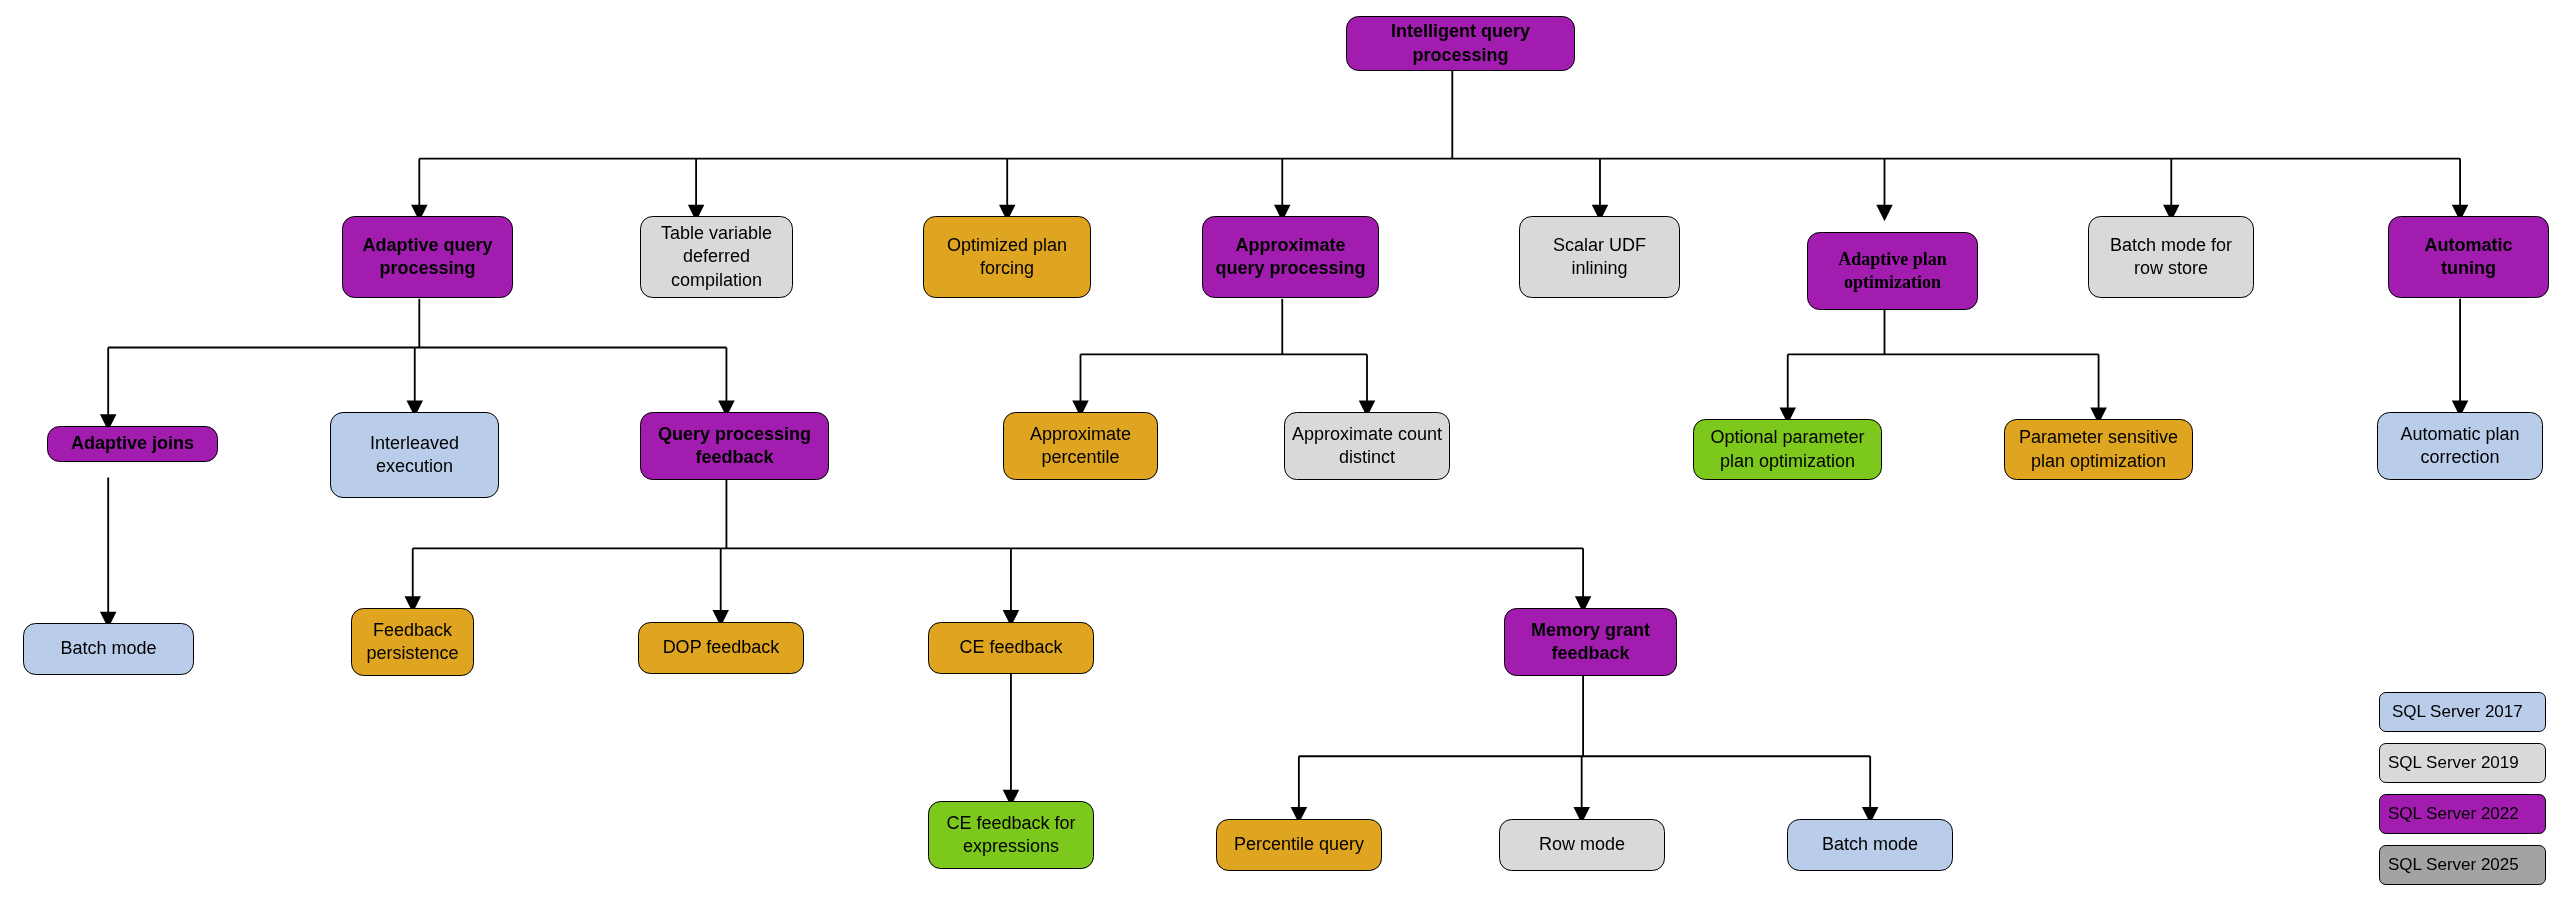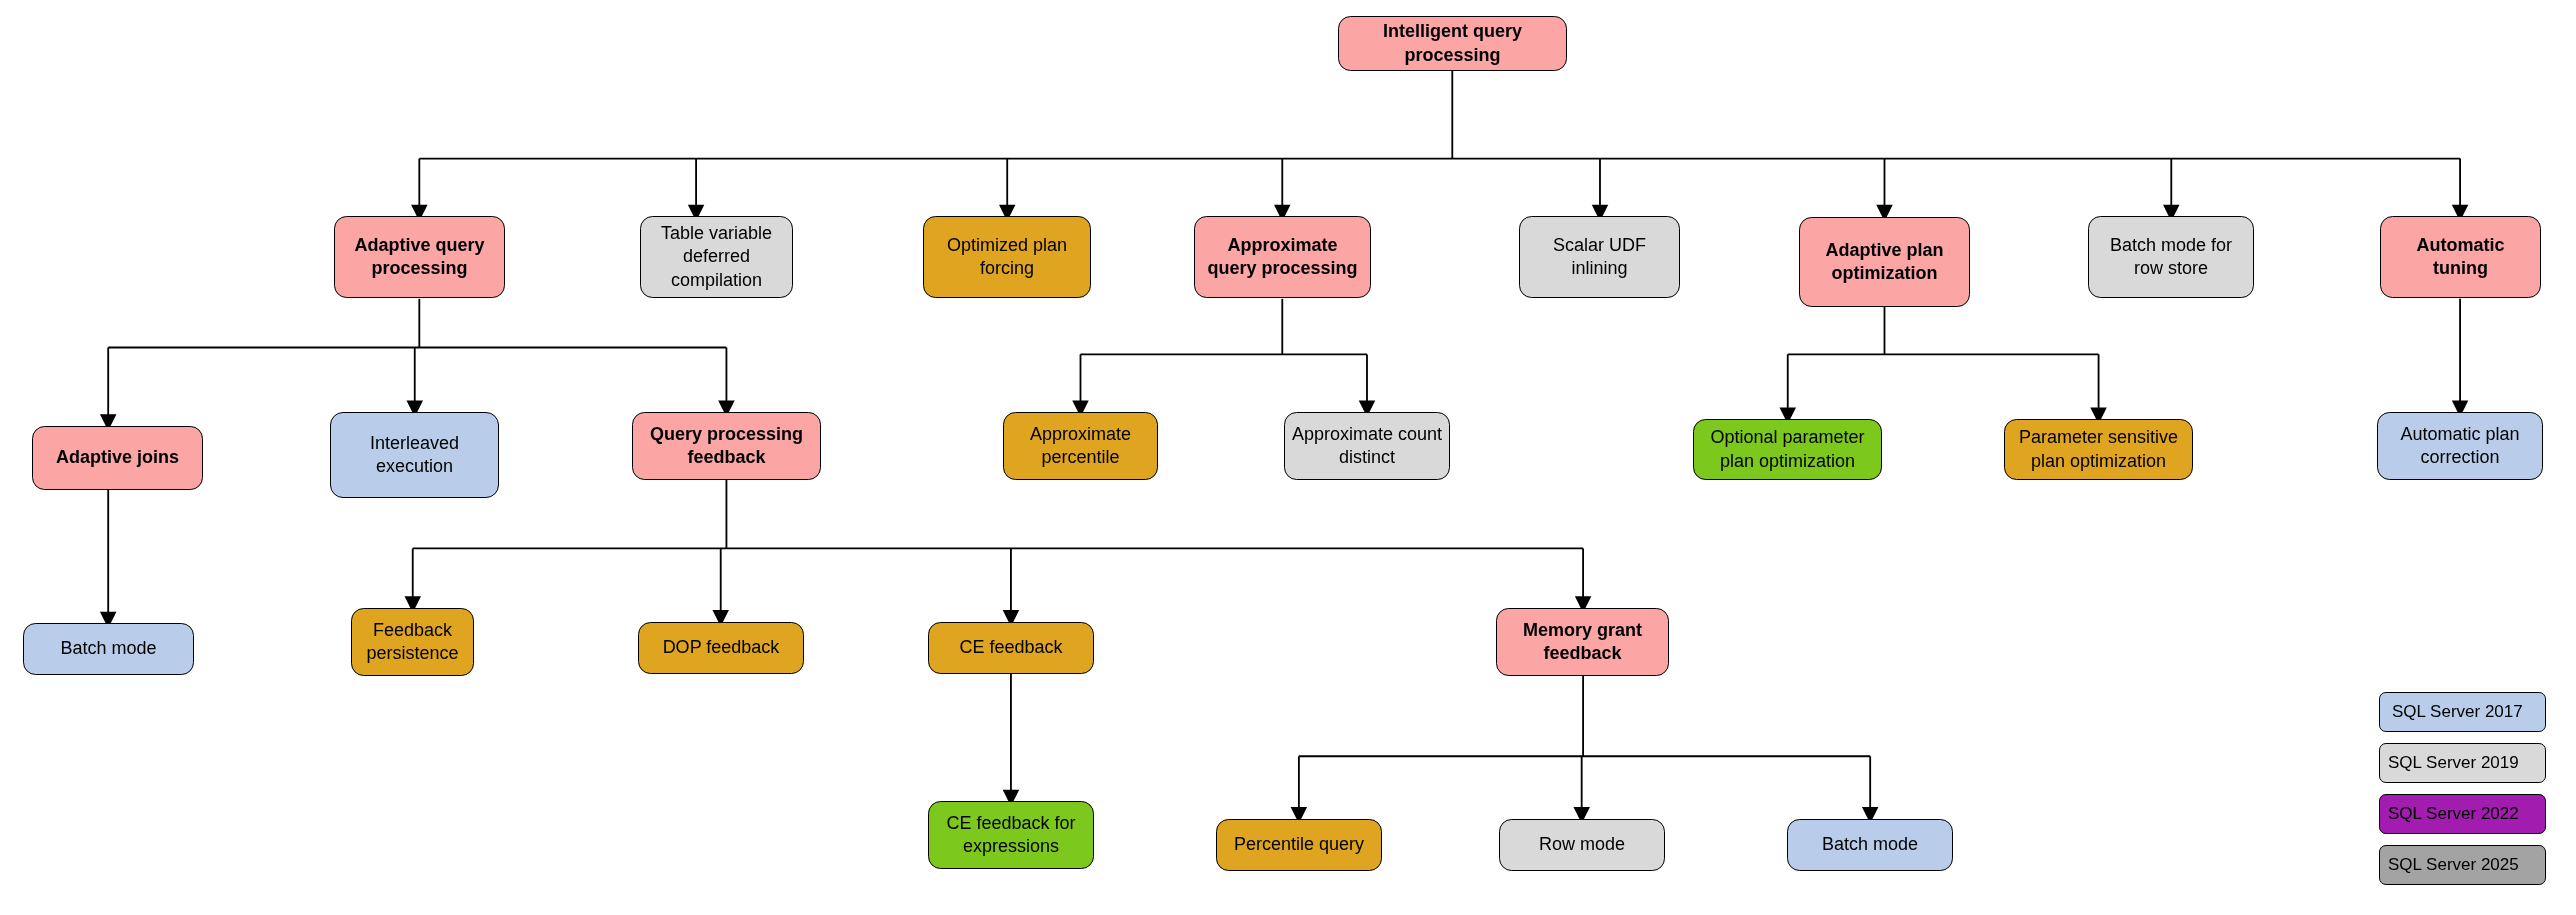--- a/index.html
+++ b/index.html
@@ -25,21 +25,21 @@
     font-size:18px;
     line-height:1.28;
     padding:2.3px 5.7px;
     font-family:"Liberation Sans", sans-serif;
   }
   .node.bold{font-weight:bold;}
   .node.blue{background:#B9CDEB;}
   .node.gray{background:#D9D9D9;}
   .node.orange{background:#DFA520;}
   .node.green{background:#7DC81C;}
-  .node.white{background:#fca5a5;}
+  .node.white{background:#a21caf;margin-left:8px;}
   .legend-box{
     position:absolute;
     box-sizing:border-box;
     border:1.4px solid #000000;
     border-radius:6.9px;
     display:flex;
     align-items:center;
     justify-content:flex-start;
     padding-left:8px;
     font-size:17px;
@@ -115,30 +115,30 @@
       </div>
       <div class="node orange" style="left: 923px; top: 216px; width: 168px; height: 82px;">
         <span>Optimized plan forcing</span>
       </div>
       <div class="node white bold" style="left: 1194px; top: 216px; width: 177px; height: 82px;">
         <span>Approximate query processing</span>
       </div>
       <div class="node gray" style="left: 1519px; top: 216px; width: 161px; height: 82px;">
         <span>Scalar UDF inlining</span>
       </div>
-      <div class="node white bold" style="left: 1799px; top: 217px; width: 171px; height: 90px;">
+      <div class="node white bold" style="left: 1799px; top: 232px; width: 171px; height: 78px; font-family: Liberation Serif, serif;">
         <span>Adaptive plan optimization</span>
       </div>
       <div class="node gray" style="left: 2088px; top: 216px; width: 166px; height: 82px;">
         <span>Batch mode for row store</span>
       </div>
       <div class="node white bold" style="left: 2380px; top: 216px; width: 161px; height: 82px;">
         <span>Automatic tuning</span>
       </div>
-      <div class="node white bold" style="left: 32px; top: 426px; width: 171px; height: 64px; text-align: right;">
+      <div class="node white bold" style="left: 39px; top: 426px; width: 171px; height: 36px; text-align: right;">
         <span>Adaptive joins</span>
       </div>
       <div class="node blue" style="left: 330px; top: 412px; width: 169px; height: 86px; border-radius: 13px;">
         <span>Interleaved execution</span>
       </div>
       <div class="node white bold" style="left: 632px; top: 412px; width: 189px; height: 68px;">
         <span>Query processing feedback</span>
       </div>
       <div class="node orange" style="left: 1003px; top: 412px; width: 155px; height: 68px;">
         <span>Approximate percentile</span>

